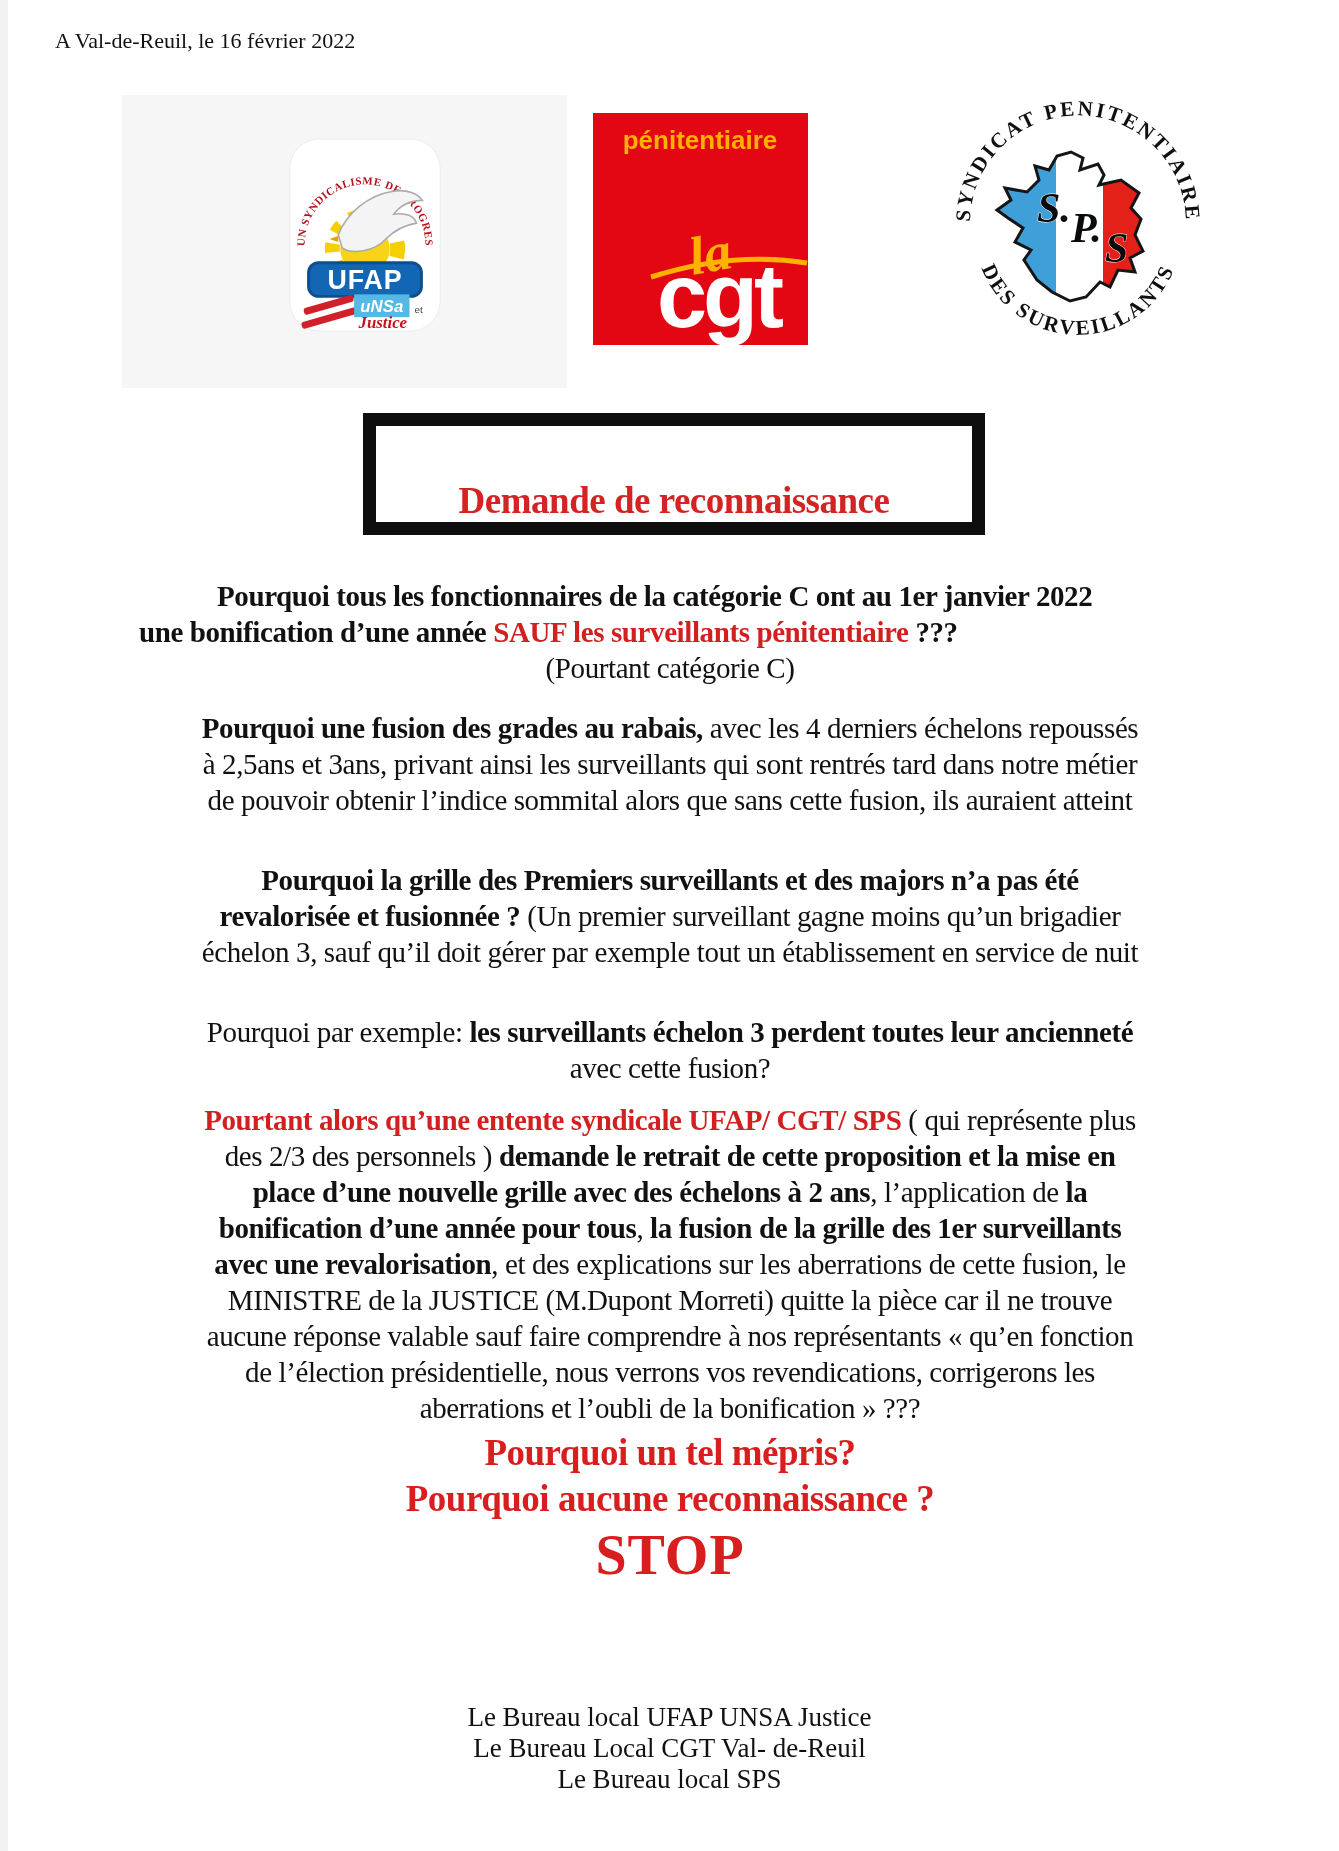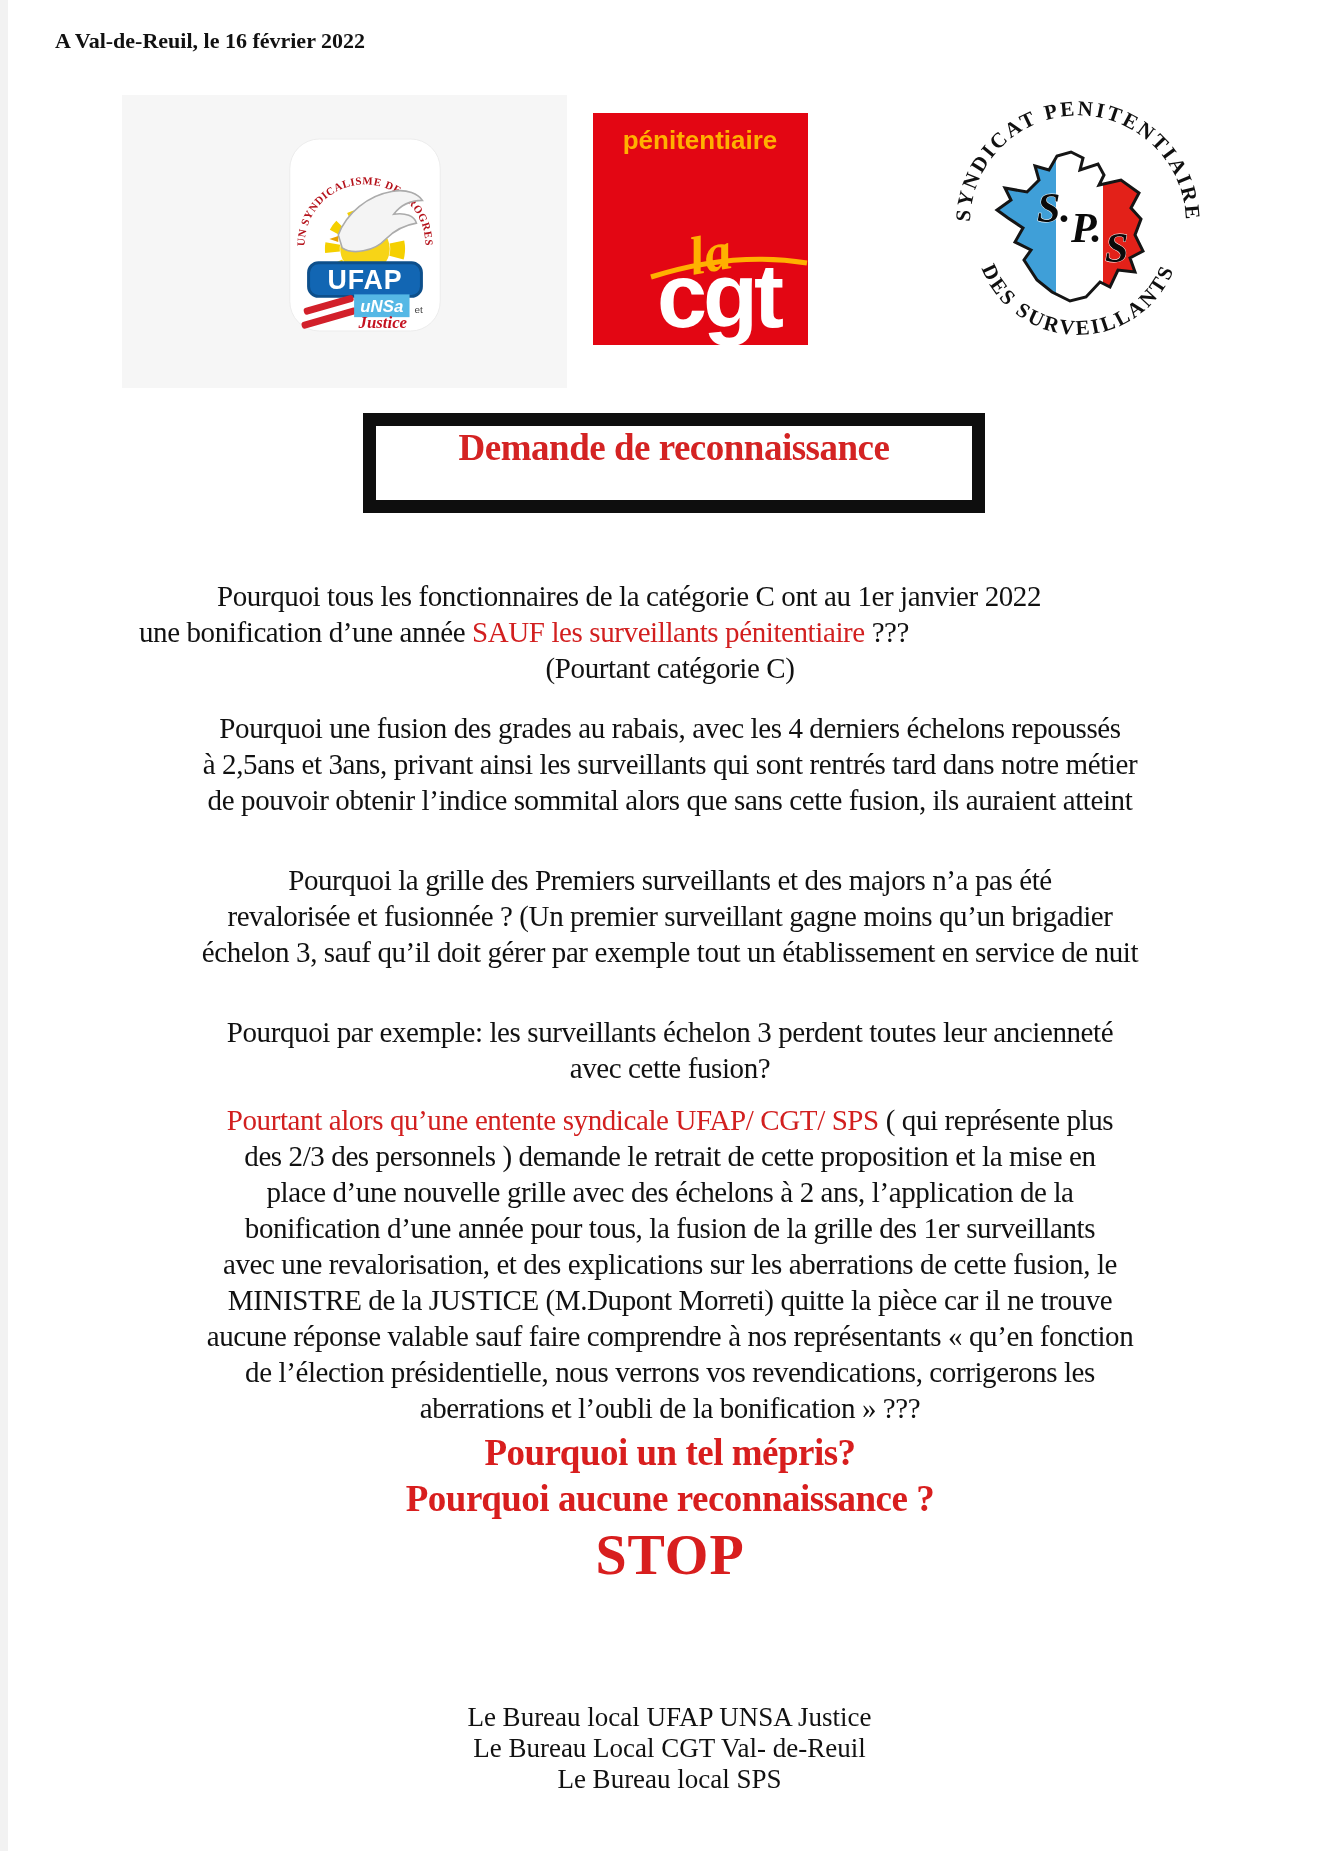--- a/index.html
+++ b/index.html
@@ -1,38 +1,38 @@
 <!DOCTYPE html>
 <html><head>
 <meta charset="utf-8">
 <style>
   html,body{margin:0;padding:0;background:#ffffff;}
   .page{position:relative;width:1339px;height:1851px;background:#ffffff;overflow:hidden;
         font-family:"Liberation Serif","DejaVu Serif",serif;color:#111;}
   .edge-strip{position:absolute;left:0;top:0;width:8px;height:1851px;background:#f2f2f2;}
-  .date{position:absolute;left:55px;top:28px;font-size:22px;font-weight:bold;white-space:nowrap;}
+  .date{position:absolute;left:55px;top:28px;font-size:22px;font-weight:normal;white-space:nowrap;}
   .logo-bg{position:absolute;left:122px;top:95px;width:445px;height:293px;background:#f6f6f6;}
   .ufap-logo{position:absolute;left:288px;top:138px;width:154px;height:194px;}
   .cgt-logo{position:absolute;left:593px;top:113px;width:215px;height:232px;}
   .sps-logo{position:absolute;left:953px;top:100px;width:250px;height:250px;}
-  .title-box{position:absolute;left:363px;top:413px;width:622px;height:100px;box-sizing:border-box;
-             border:13px solid #0e0e0e;background:#fff;display:flex;align-items:flex-start;justify-content:center;}
+  .title-box{position:absolute;left:363px;top:413px;width:622px;height:122px;box-sizing:border-box;
+             border:13px solid #0e0e0e;background:#fff;display:flex;align-items:flex-end;justify-content:center;}
   .title-box .t{font-size:37px;font-weight:bold;color:#d42323;letter-spacing:-0.5px;}
   .body{position:absolute;left:139px;top:578px;width:1062px;font-size:29px;line-height:36px;
         letter-spacing:-0.4px;}
   .para{margin:0 0 24px 0;}
   .para:nth-child(2){margin-bottom:44px;}
   .para:nth-child(3){margin-bottom:44px;}
   .para:nth-child(4){margin-bottom:16px;}
   .para:nth-child(5){margin-bottom:0;}
   .line{white-space:nowrap;}
   .line.center{text-align:center;}
   .line.left{text-align:left;}
   .line.indent{padding-left:78px;}
-  .b{font-weight:normal;}
+  .b{font-weight:bold;}
   .red{color:#d21f1f;}
   .slogans{margin-top:4px;text-align:center;color:#d81e1e;font-weight:bold;}
   .slogan{font-size:37px;line-height:46px;letter-spacing:-0.5px;}
   .stop{font-size:56px;line-height:62px;margin-top:2px;letter-spacing:1px;}
   .signatures{position:absolute;left:0;top:1702px;width:1339px;text-align:center;
               font-size:27px;line-height:31px;}
   svg text{font-family:"Liberation Serif","DejaVu Serif",serif;}
   .sans{font-family:"Liberation Sans","DejaVu Sans",sans-serif;}
 </style>
 </head>

